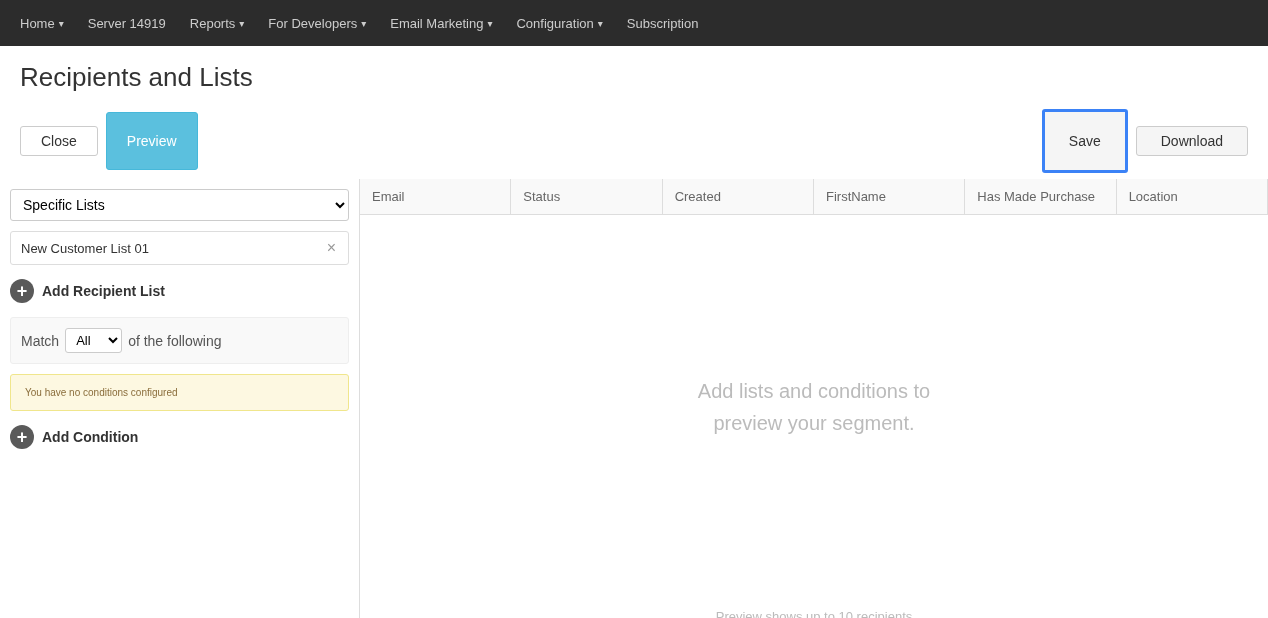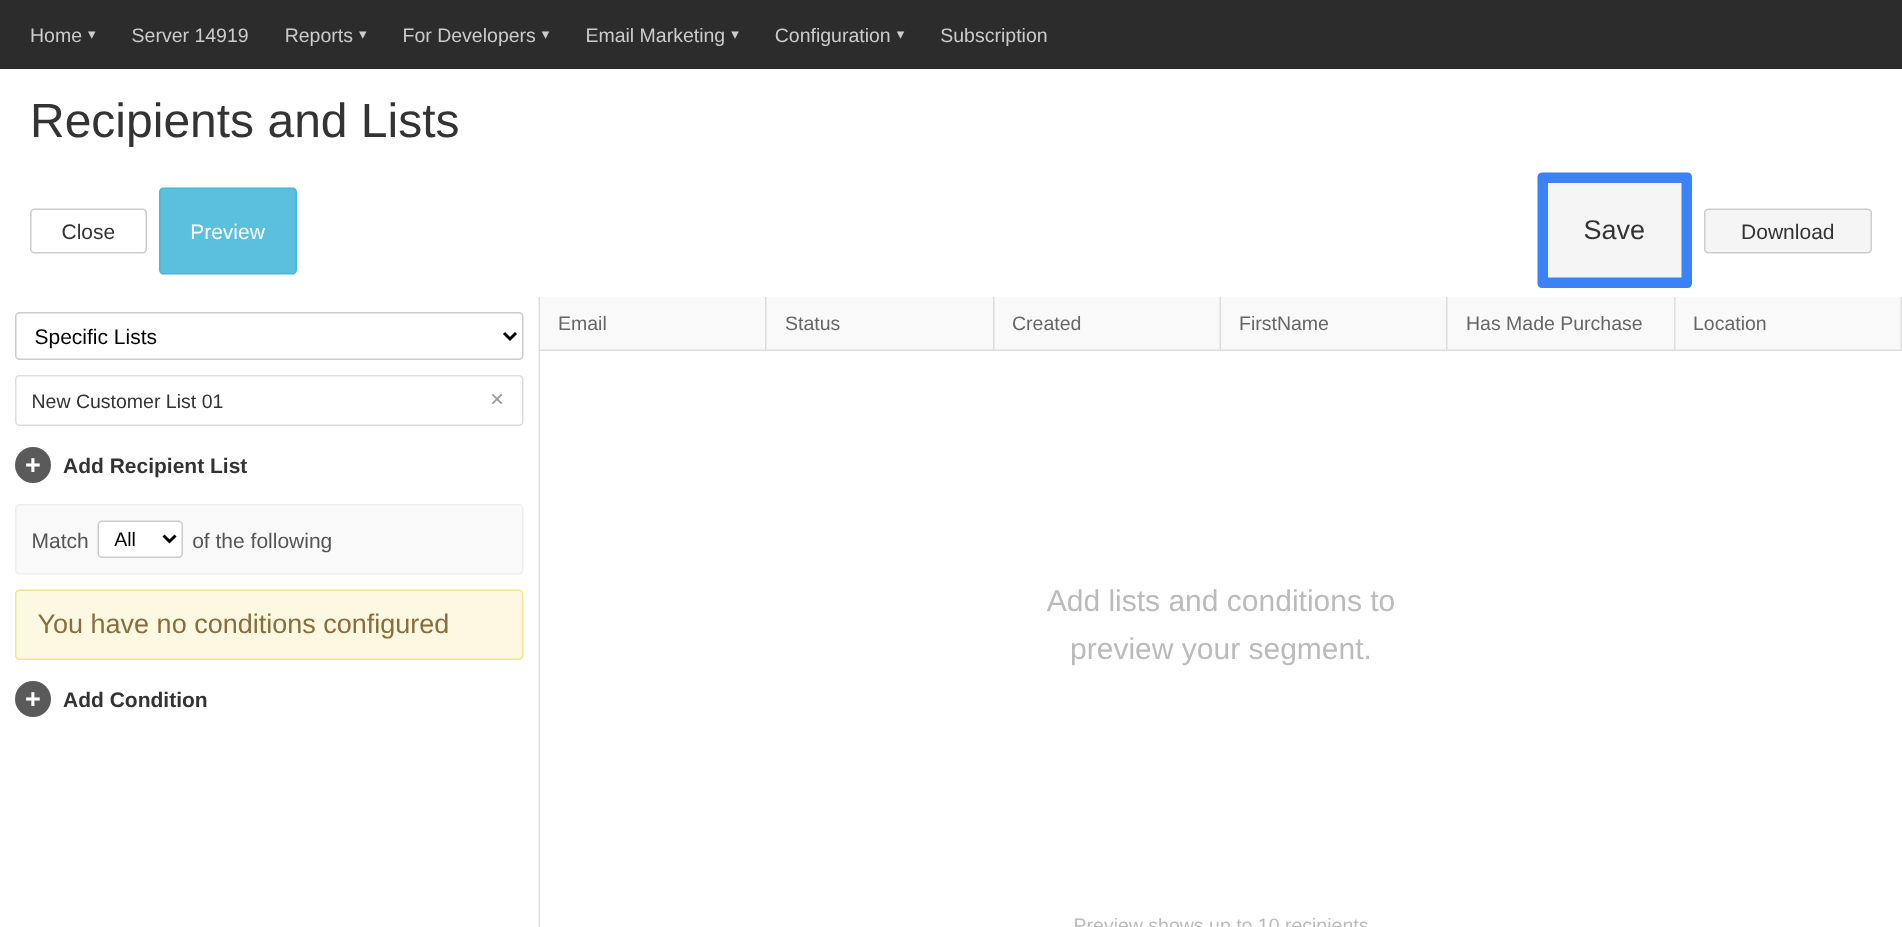--- a/index.html
+++ b/index.html
@@ -32,21 +32,21 @@
       display: flex;
       flex-direction: column;
       height: calc(618px - 30px);
     }
 
     
     .page-header {
       padding: 16px 20px 10px 20px;
     }
     .page-title {
-      font-size: 32px;
+      font-size: 26px;
       font-weight: normal;
       color: #333;
     }
 
     
     .toolbar {
       display: flex;
       align-items: center;
       padding: 6px 20px;
       gap: 8px;
@@ -65,25 +65,25 @@
       border: 1px solid #46b8da;
       padding: 20px 20px;
       border-radius: 3px;
       cursor: pointer;
       font-size: 14px;
       color: #fff;
     }
     .toolbar-spacer { flex: 1; }
     .btn-save {
       background: #f5f5f5;
-      border: 7px solid #3b82f6;
+      border: 3px solid #3b82f6;
       padding: 21px 24px;
       border-radius: 3px;
       cursor: pointer;
-      font-size: 18px;
+      font-size: 14px;
       color: #333;
     }
     .btn-download {
       background: #f5f5f5;
       border: 1px solid #ccc;
       padding: 6px 24px;
       border-radius: 3px;
       cursor: pointer;
       font-size: 14px;
       color: #333;
@@ -193,21 +193,21 @@
       cursor: pointer;
     }
     .match-suffix { color: #555; }
 
     
     .no-conditions-box {
       background: #fdf8e1;
       border: 1px solid #f0e68c;
       border-radius: 3px;
       padding: 12px 14px;
-      font-size: 18px;
+      font-size: 10px;
       color: #8a6d3b;
     }
 
     
     .right-panel {
       flex: 1;
       display: flex;
       flex-direction: column;
       overflow: hidden;
     }

